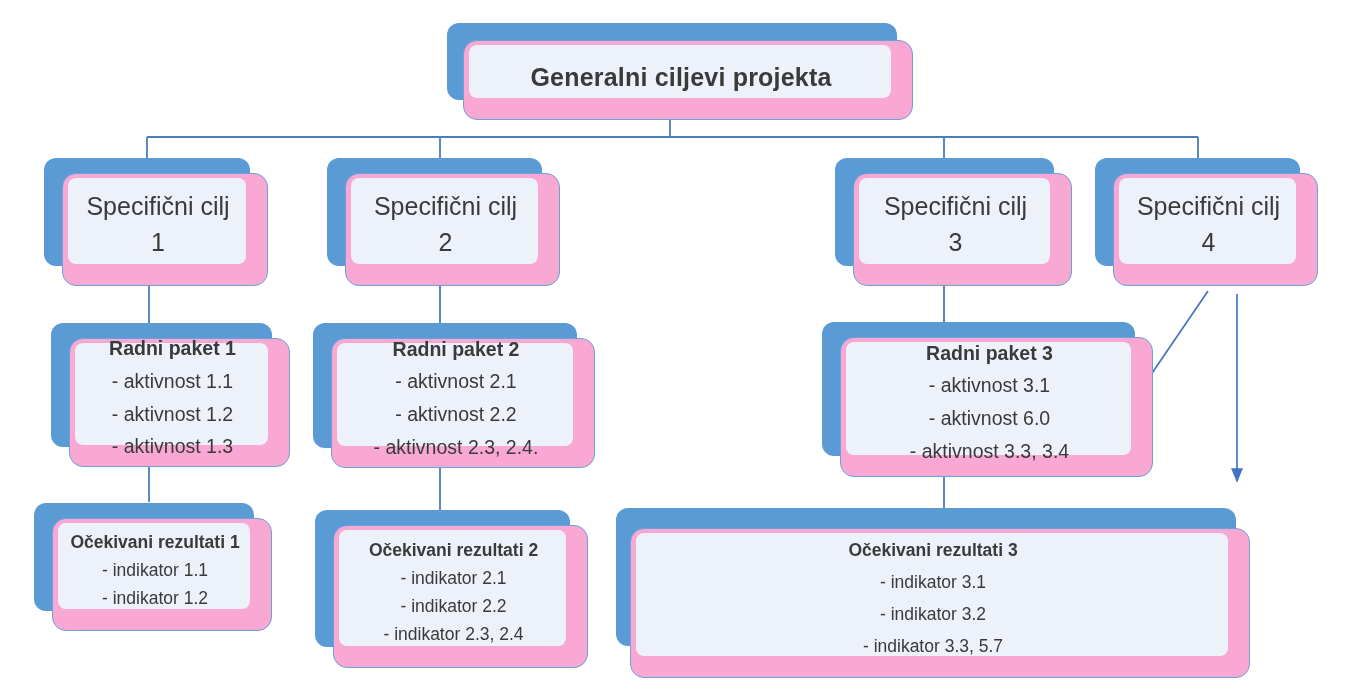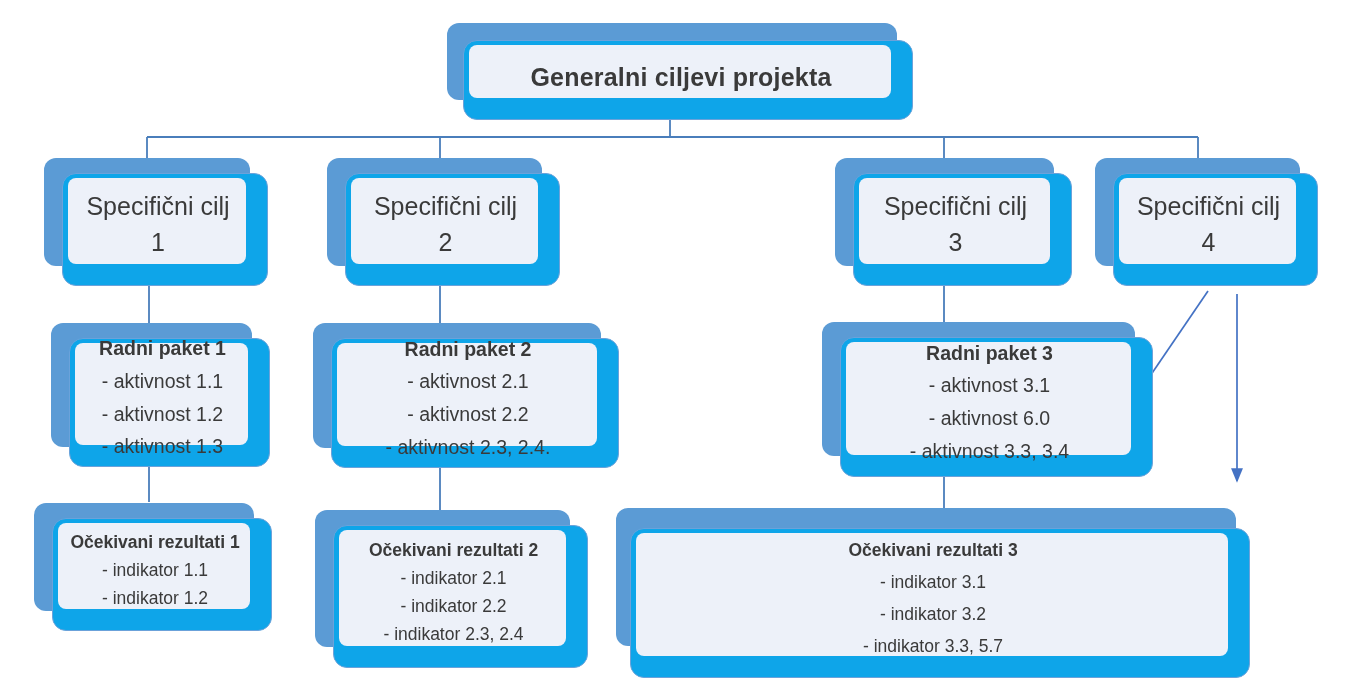--- a/index.html
+++ b/index.html
@@ -20,21 +20,21 @@
   .node .shadow{
     position:absolute;left:-18px;top:-15px;
     width:100%;height:96%;
     background:var(--shadow-blue,#5b9bd5);
     border-radius:12px;
   }
   .node.or3 .shadow{left:-14px;top:-20px;height:92%;}
   .node.root .shadow{left:-16px;top:-17px;}
   .node .front{
     position:absolute;inset:0;
-    background:#0ea5e9;
+    background:#f9a8d4;
     border:1.8px solid var(--border-blue,#6ba2da);
     border-radius:14px;
   }
   .node .panel{
     position:absolute;left:5px;top:4px;right:21px;bottom:21px;
     background:var(--panel-fill,#edf1f9);
     border-radius:8px;
   }
   .node .content{
     position:absolute;inset:0;
@@ -117,34 +117,34 @@
     <div class="shadow"></div>
     <div class="front">
       <div class="panel"></div>
       <div class="content">
         <div>Specifični cilj</div>
         <div>4</div>
       </div>
     </div>
   </div>
 
-  <div class="node wp" style="left:69px;top:338px;width:201px;height:129px;">
+  <div class="node wp" style="left:69px;top:338px;width:201px;height:129px;padding-left:20px;">
     <div class="shadow"></div>
     <div class="front">
       <div class="panel"></div>
       <div class="content">
         <div class="title">Radni paket 1</div>
         <div class="item">- aktivnost 1.1</div>
         <div class="item">- aktivnost 1.2</div>
         <div class="item">- aktivnost 1.3</div>
       </div>
     </div>
   </div>
 
-  <div class="node wp" style="left:331px;top:338px;width:288px;height:130px;border-radius:26px;">
+  <div class="node wp" style="left:331px;top:338px;width:264px;height:130px;border-radius:26px;">
     <div class="shadow"></div>
     <div class="front">
       <div class="panel"></div>
       <div class="content">
         <div class="title">Radni paket 2</div>
         <div class="item">- aktivnost 2.1</div>
         <div class="item">- aktivnost 2.2</div>
         <div class="item">- aktivnost 2.3, 2.4.</div>
       </div>
     </div>

